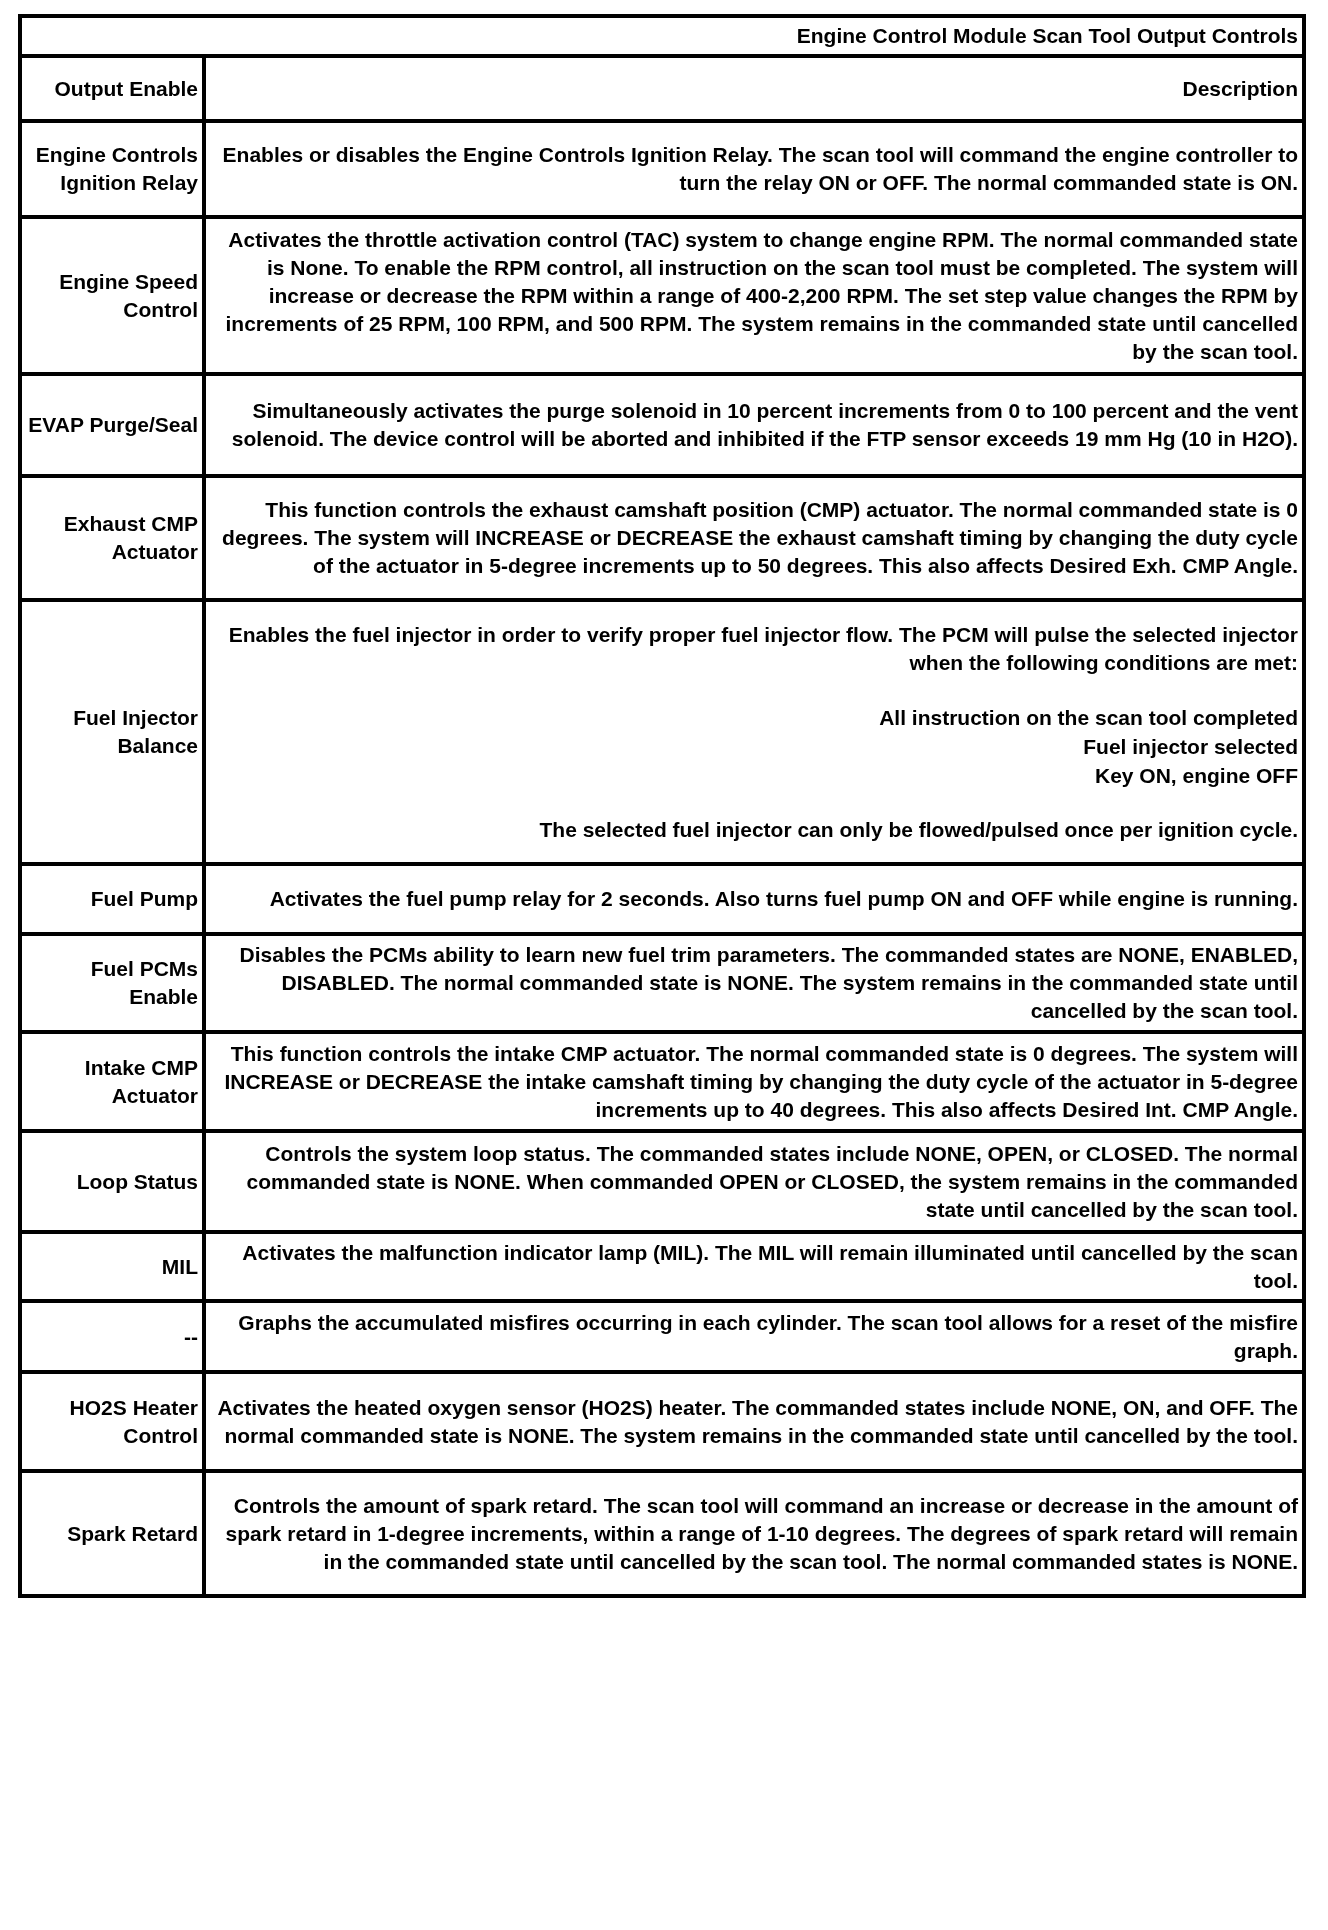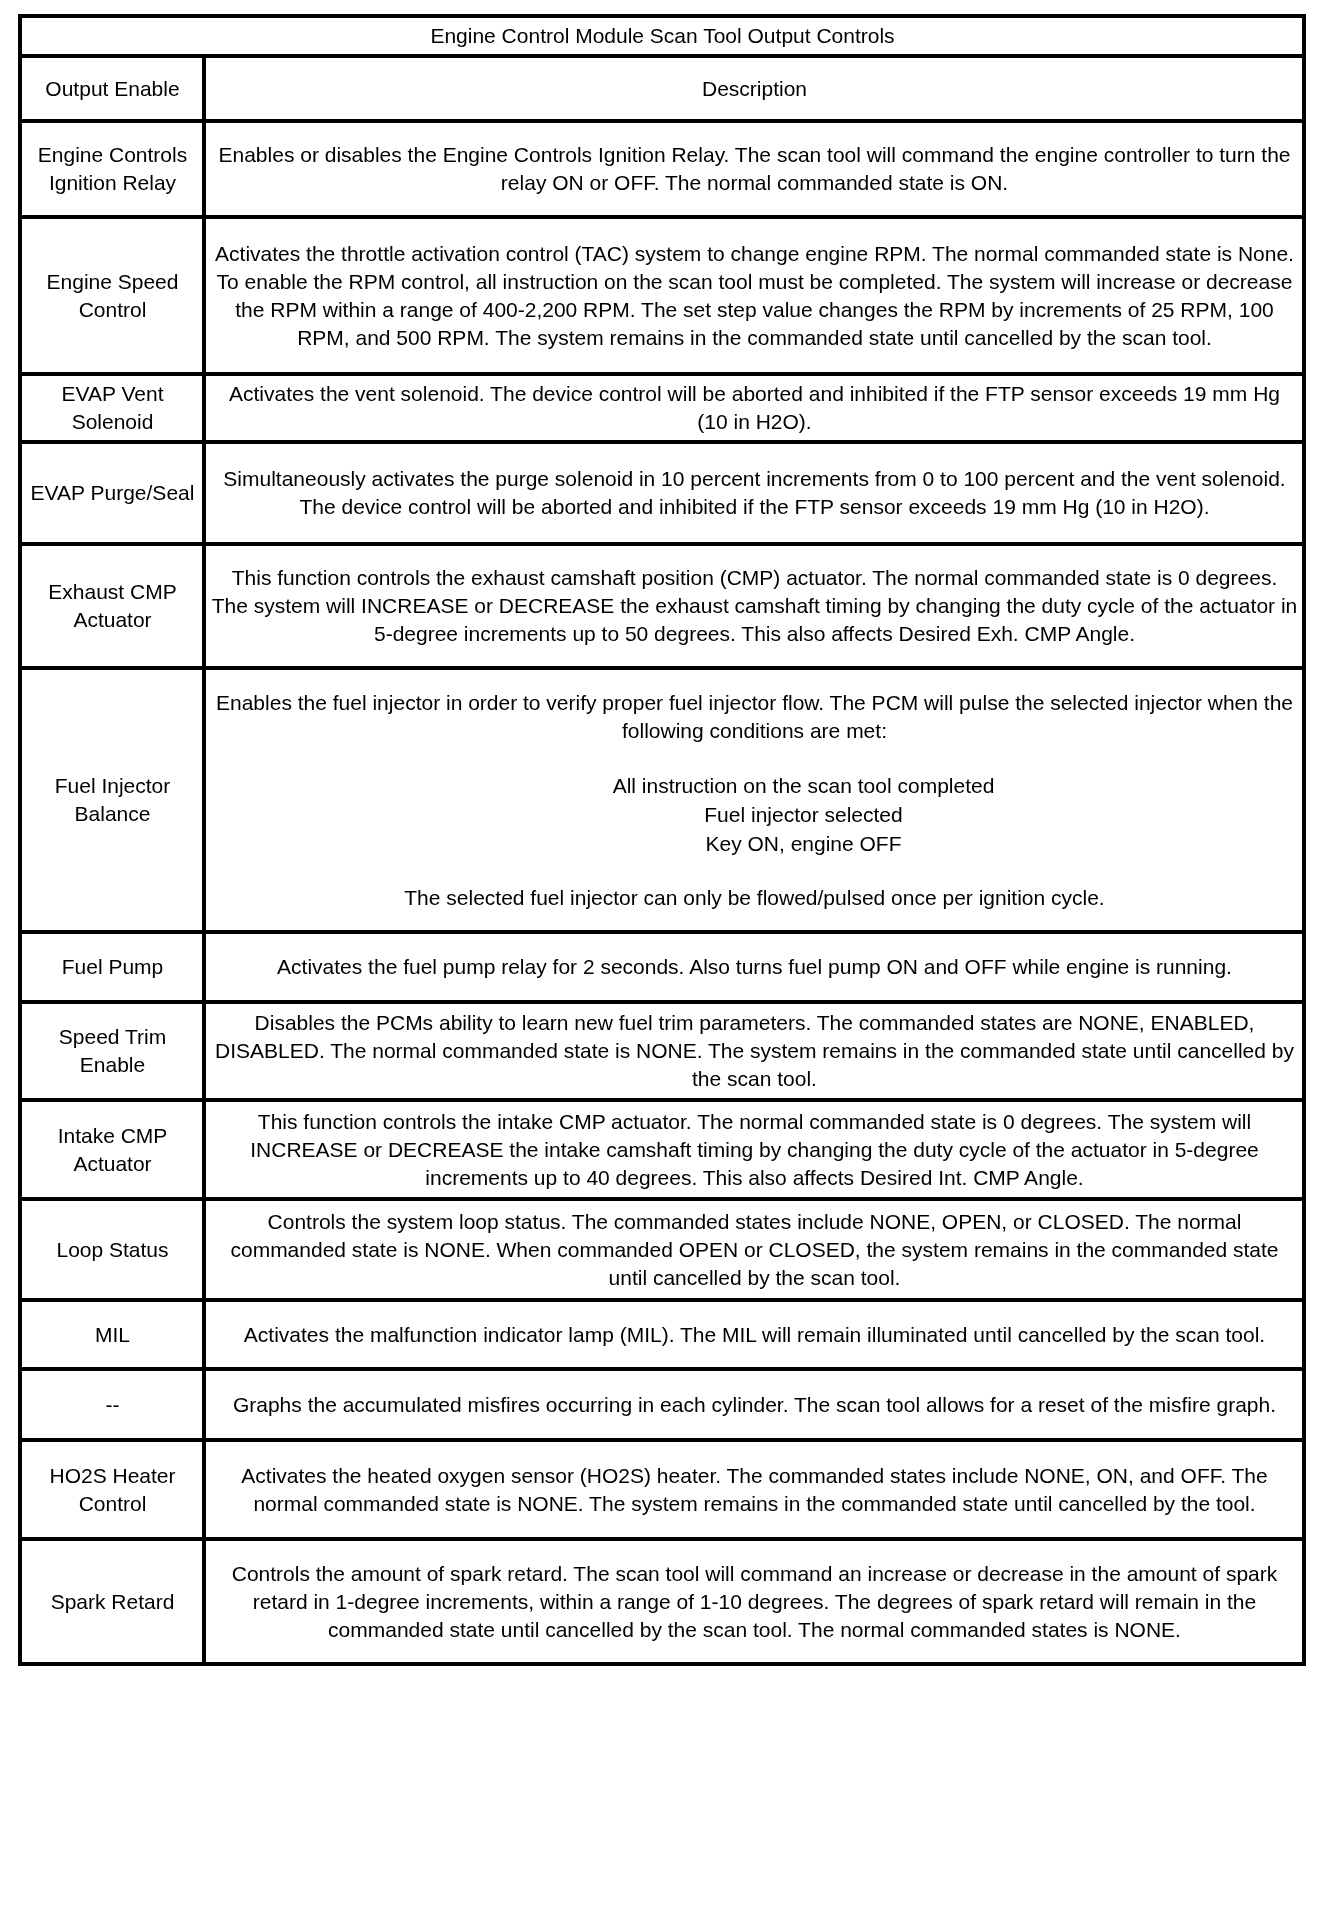--- a/index.html
+++ b/index.html
@@ -5,21 +5,21 @@
   html, body { margin:0; padding:0; background:#ffffff; }
   body { width:1328px; height:1930px; position:relative; overflow:hidden;
          font-family:"Liberation Sans", sans-serif; color:#000; }
   table.ecm {
     position:absolute; left:18px; top:14px; width:1288px;
     border-collapse:collapse; table-layout:fixed;
     border:4px solid #000;
   }
   table.ecm td, table.ecm th {
     border:4px solid #000; padding:0 4px 0 5px; vertical-align:middle;
-    font-size:21px; line-height:28px; text-align:center; font-weight:normal;
+    font-size:21px; line-height:28px; text-align:right; font-weight:bold;
   }
   col.c1 { width:184px; }
   th.title { text-align:center; font-weight:bold; font-size:21px; height:36px; padding:0; }
   th.hdr { text-align:center; font-weight:bold; height:61px; }
   .bullets { padding-left:98px; margin:14px 0 14px 0; }
   .bullets div { line-height:29px; }
 </style>
 </head>
 <body>
 
@@ -39,24 +39,20 @@
   </thead>
   <tbody id="rows">
       <tr style="height: 96px;">
         <td>Engine Controls Ignition Relay</td>
         <td>Enables or disables the Engine Controls Ignition Relay. The scan tool will command the engine controller to turn the relay ON or OFF. The normal commanded state is ON.</td>
       </tr>
       <tr style="height: 157px;">
         <td>Engine Speed Control</td>
         <td>Activates the throttle activation control (TAC) system to change engine RPM. The normal commanded state is None. To enable the RPM control, all instruction on the scan tool must be completed. The system will increase or decrease the RPM within a range of 400-2,200 RPM. The set step value changes the RPM by increments of 25 RPM, 100 RPM, and 500 RPM. The system remains in the commanded state until cancelled by the scan tool.</td>
       </tr>
-      <tr style="height: 68px;">
-        <td>EVAP Vent Solenoid</td>
-        <td>Activates the vent solenoid. The device control will be aborted and inhibited if the FTP sensor exceeds 19 mm Hg (10 in H2O).</td>
-      </tr>
       <tr style="height: 102px;">
         <td>EVAP Purge/Seal</td>
         <td>Simultaneously activates the purge solenoid in 10 percent increments from 0 to 100 percent and the vent solenoid. The device control will be aborted and inhibited if the FTP sensor exceeds 19 mm Hg (10 in H2O).</td>
       </tr>
       <tr style="height: 124px;">
         <td>Exhaust CMP Actuator</td>
         <td>This function controls the exhaust camshaft position (CMP) actuator. The normal commanded state is 0 degrees. The system will INCREASE or DECREASE the exhaust camshaft timing by changing the duty cycle of the actuator in 5-degree increments up to 50 degrees. This also affects Desired Exh. CMP Angle.</td>
       </tr>
       <tr style="height: 264px;">
         <td>Fuel Injector Balance</td>
@@ -68,21 +64,21 @@
             <div>Key ON, engine OFF</div>
           </div>
           <div>The selected fuel injector can only be flowed/pulsed once per ignition cycle.</div>
         </td>
       </tr>
       <tr style="height: 70px;">
         <td>Fuel Pump</td>
         <td>Activates the fuel pump relay for 2 seconds. Also turns fuel pump ON and OFF while engine is running.</td>
       </tr>
       <tr style="height: 98px;">
-        <td>Speed Trim Enable</td>
+        <td>Fuel PCMs Enable</td>
         <td>Disables the PCMs ability to learn new fuel trim parameters. The commanded states are NONE, ENABLED, DISABLED. The normal commanded state is NONE. The system remains in the commanded state until cancelled by the scan tool.</td>
       </tr>
       <tr style="height: 99px;">
         <td>Intake CMP Actuator</td>
         <td>This function controls the intake CMP actuator. The normal commanded state is 0 degrees. The system will INCREASE or DECREASE the intake camshaft timing by changing the duty cycle of the actuator in 5-degree increments up to 40 degrees. This also affects Desired Int. CMP Angle.</td>
       </tr>
       <tr style="height: 101px;">
         <td>Loop Status</td>
         <td>Controls the system loop status. The commanded states include NONE, OPEN, or CLOSED. The normal commanded state is NONE. When commanded OPEN or CLOSED, the system remains in the commanded state until cancelled by the scan tool.</td>
       </tr>

